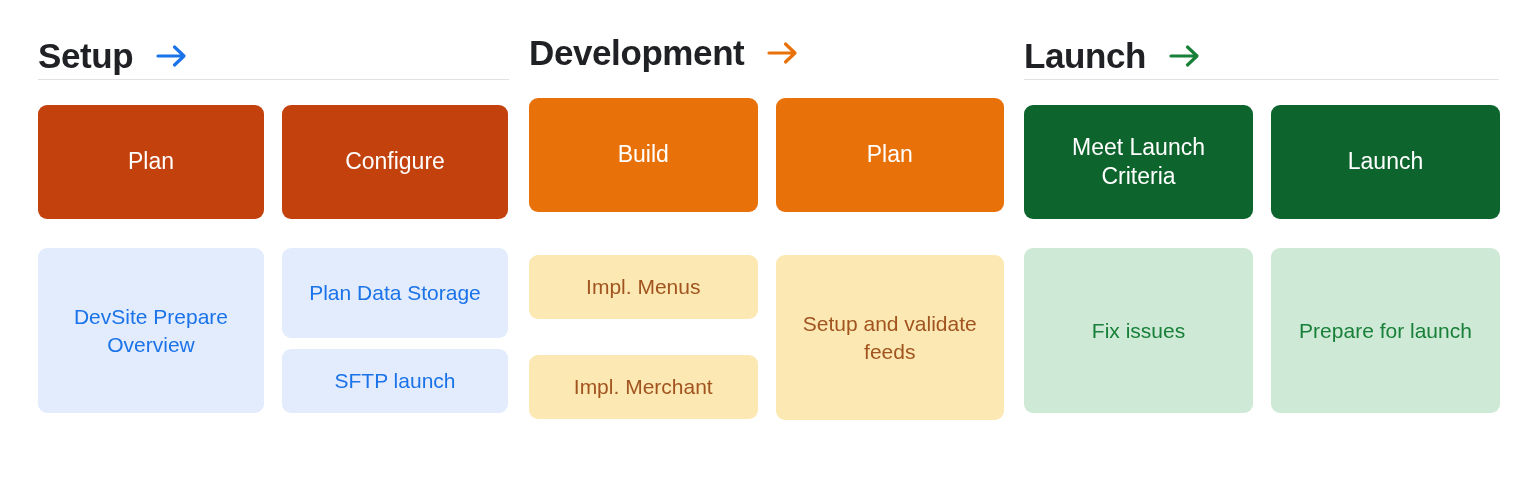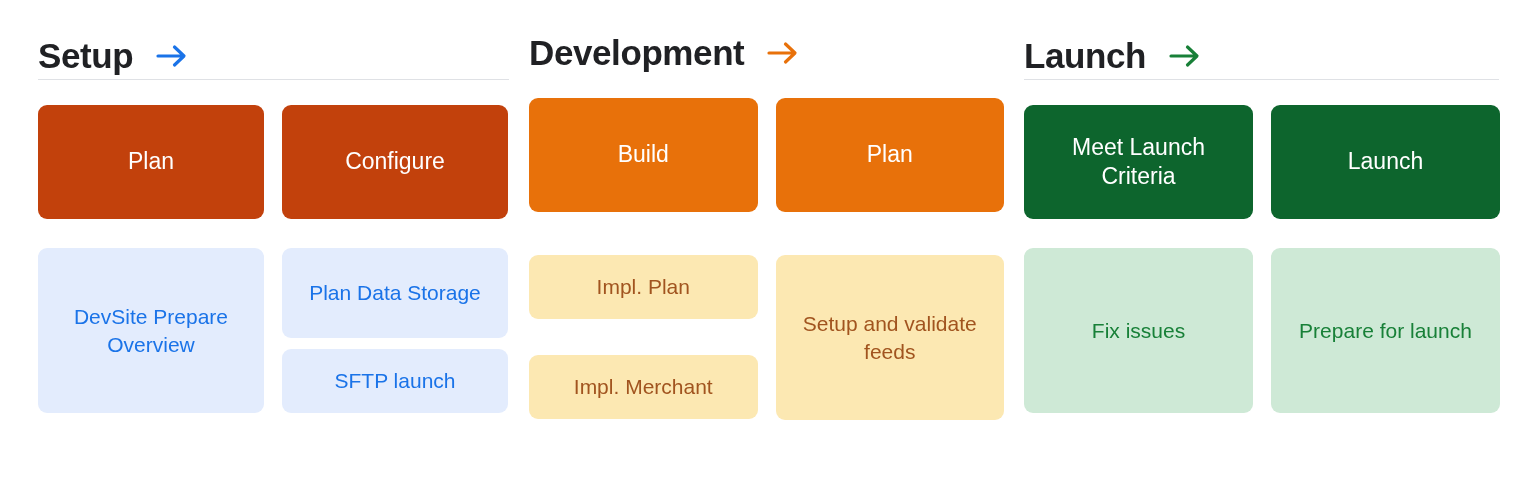--- a/index.html
+++ b/index.html
@@ -161,21 +161,21 @@
       <svg class="arrow-icon" viewBox="0 0 34 26" fill="none">
         <path d="M3 13 H28 M19.5 4 L29 13 L19.5 22" stroke="#e8710a" stroke-width="3.2" stroke-linecap="round" stroke-linejoin="round"></path>
       </svg>
     </div>
     <div class="divider"></div>
 
     <div class="steps">
       <div class="step-col">
         <div class="card-main orange">Build</div>
         <div class="subs">
-          <div class="card-sub amber h-short">Impl. Plan</div>
+          <div class="card-sub amber h-short">Impl. Menus</div>
           <div class="card-sub amber h-short" style="margin-top:25px">Impl. Merchant</div>
         </div>
       </div>
       <div class="step-col">
         <div class="card-main orange">Plan</div>
         <div class="subs">
           <div class="card-sub amber h-tall">Setup and validate feeds</div>
         </div>
       </div>
     </div>

